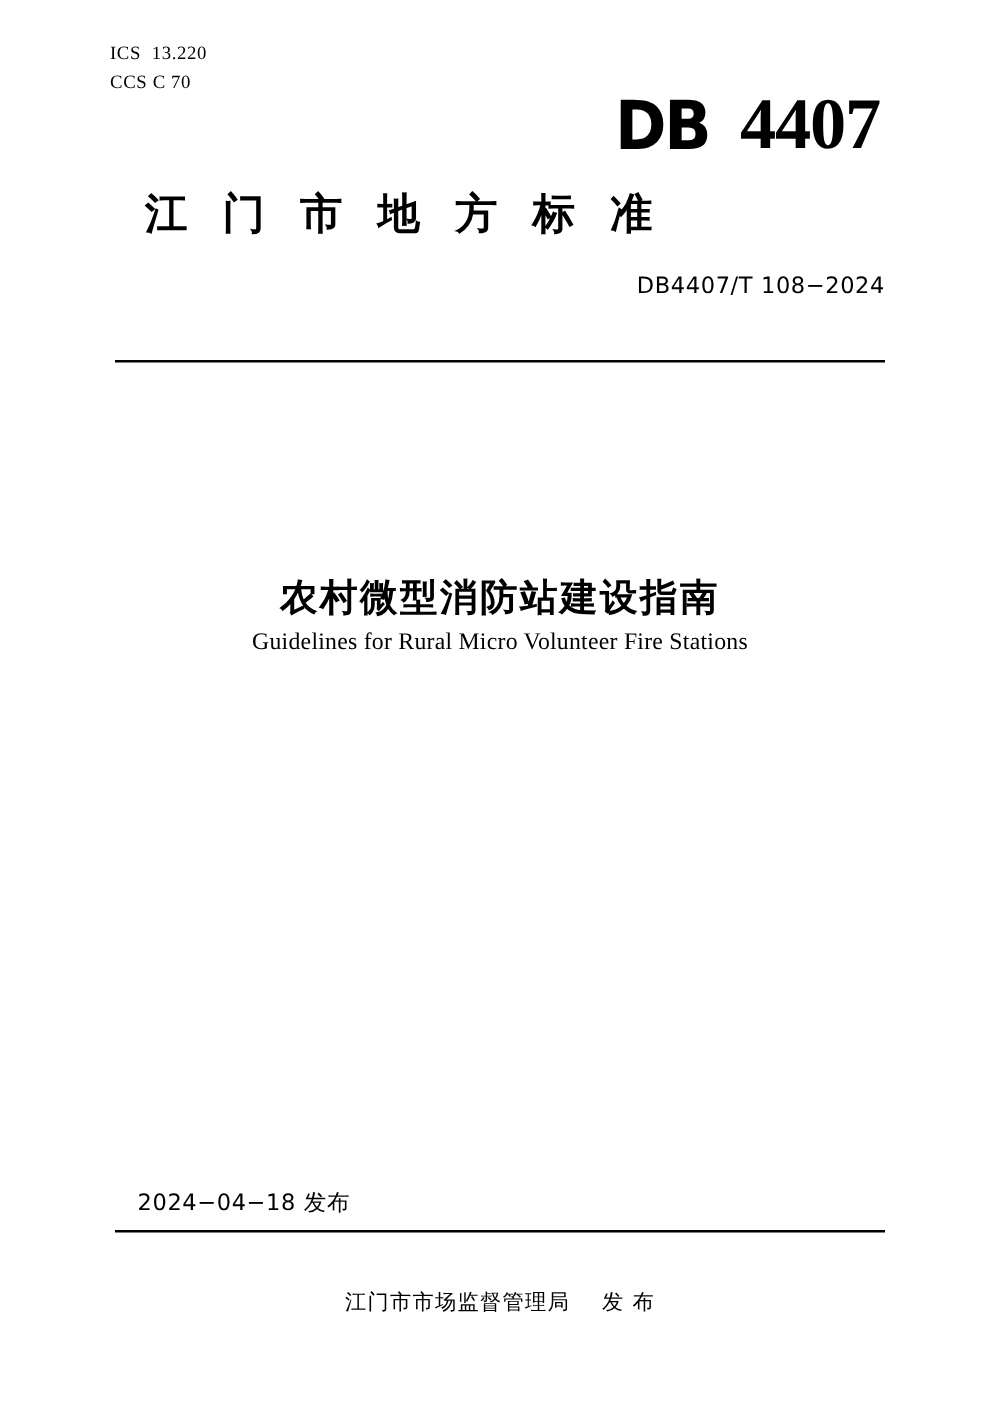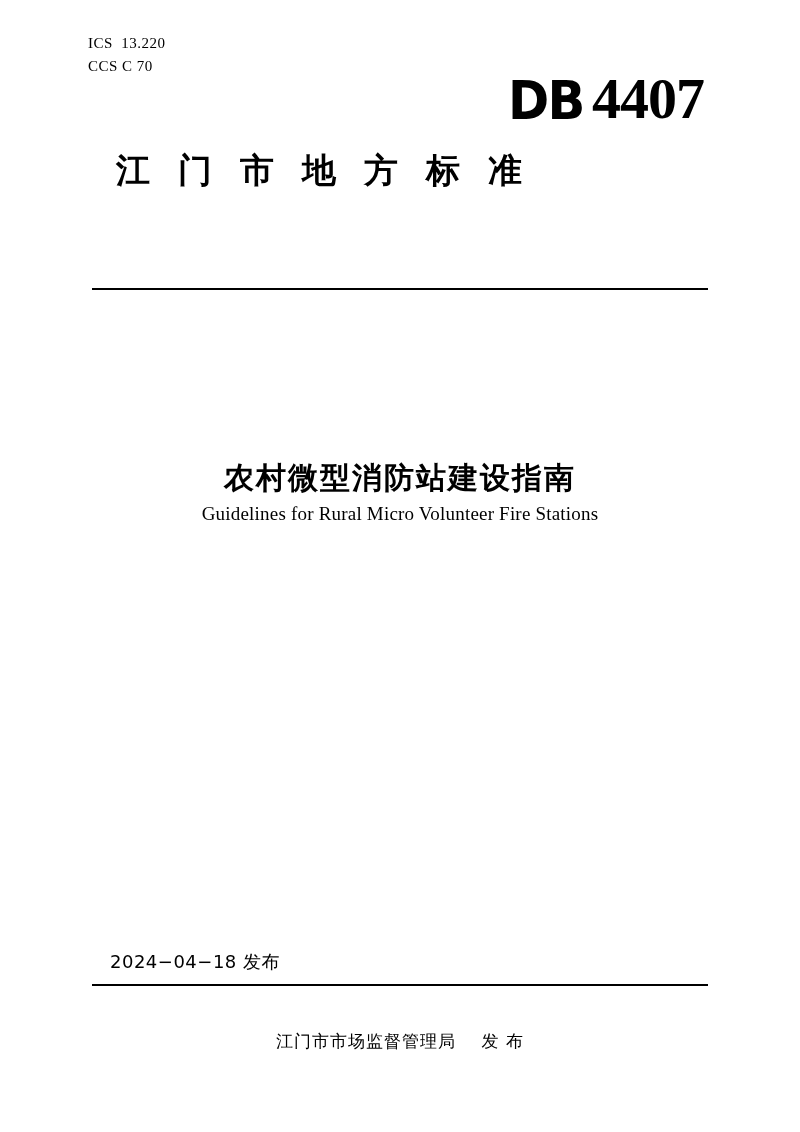--- a/index.html
+++ b/index.html
@@ -52,21 +52,21 @@
     font-size: 54px;
     transform: scaleX(0.92);
     transform-origin: left bottom;
     letter-spacing: -2px;
   }
   .db-mark .num {
     font-family: "Liberation Serif", serif;
     font-weight: bold;
     font-size: 58px;
     letter-spacing: -1px;
-    margin-left: 2px;
+    margin-left: 18px;
   }
 
   
   .std-title {
     position: absolute;
     left: 88px;
     right: 88px;
     top: 148px;
     text-align: left;
     font-family: "DejaVu Sans", sans-serif;
@@ -167,20 +167,21 @@
     <div class="code-line">CCS C 70</div>
   </div>
 
   <div class="db-mark">
     <span class="db">DB</span>
     <span class="num">4407</span>
   </div>
 
   <div class="std-title">江门市地方标准</div>
 
+  <div class="std-number">DB4407/T 108−2024</div>
 
   <div class="rule"></div>
 
   <div class="doc-title">农村微型消防站建设指南</div>
   <div class="doc-title-en">Guidelines for Rural Micro Volunteer Fire Stations</div>
 
   <div class="date-row">
     <span>2024−04−18 发布</span>
   </div>
   <div class="bottom-rule"></div>

